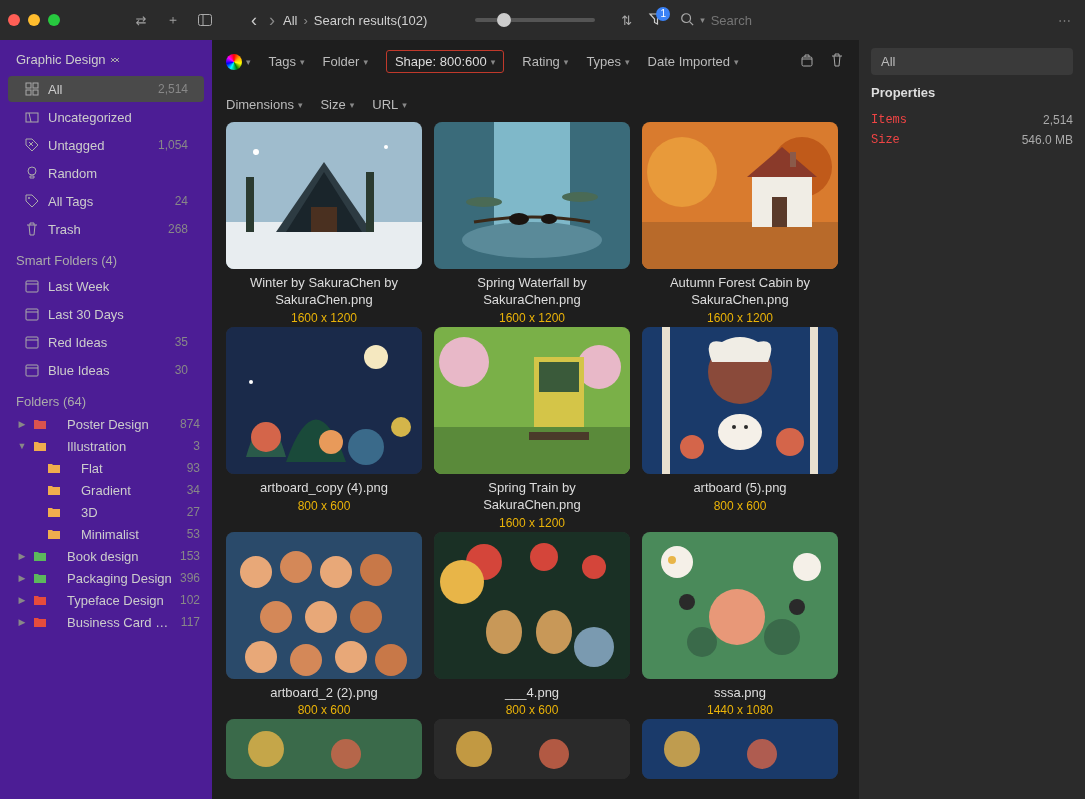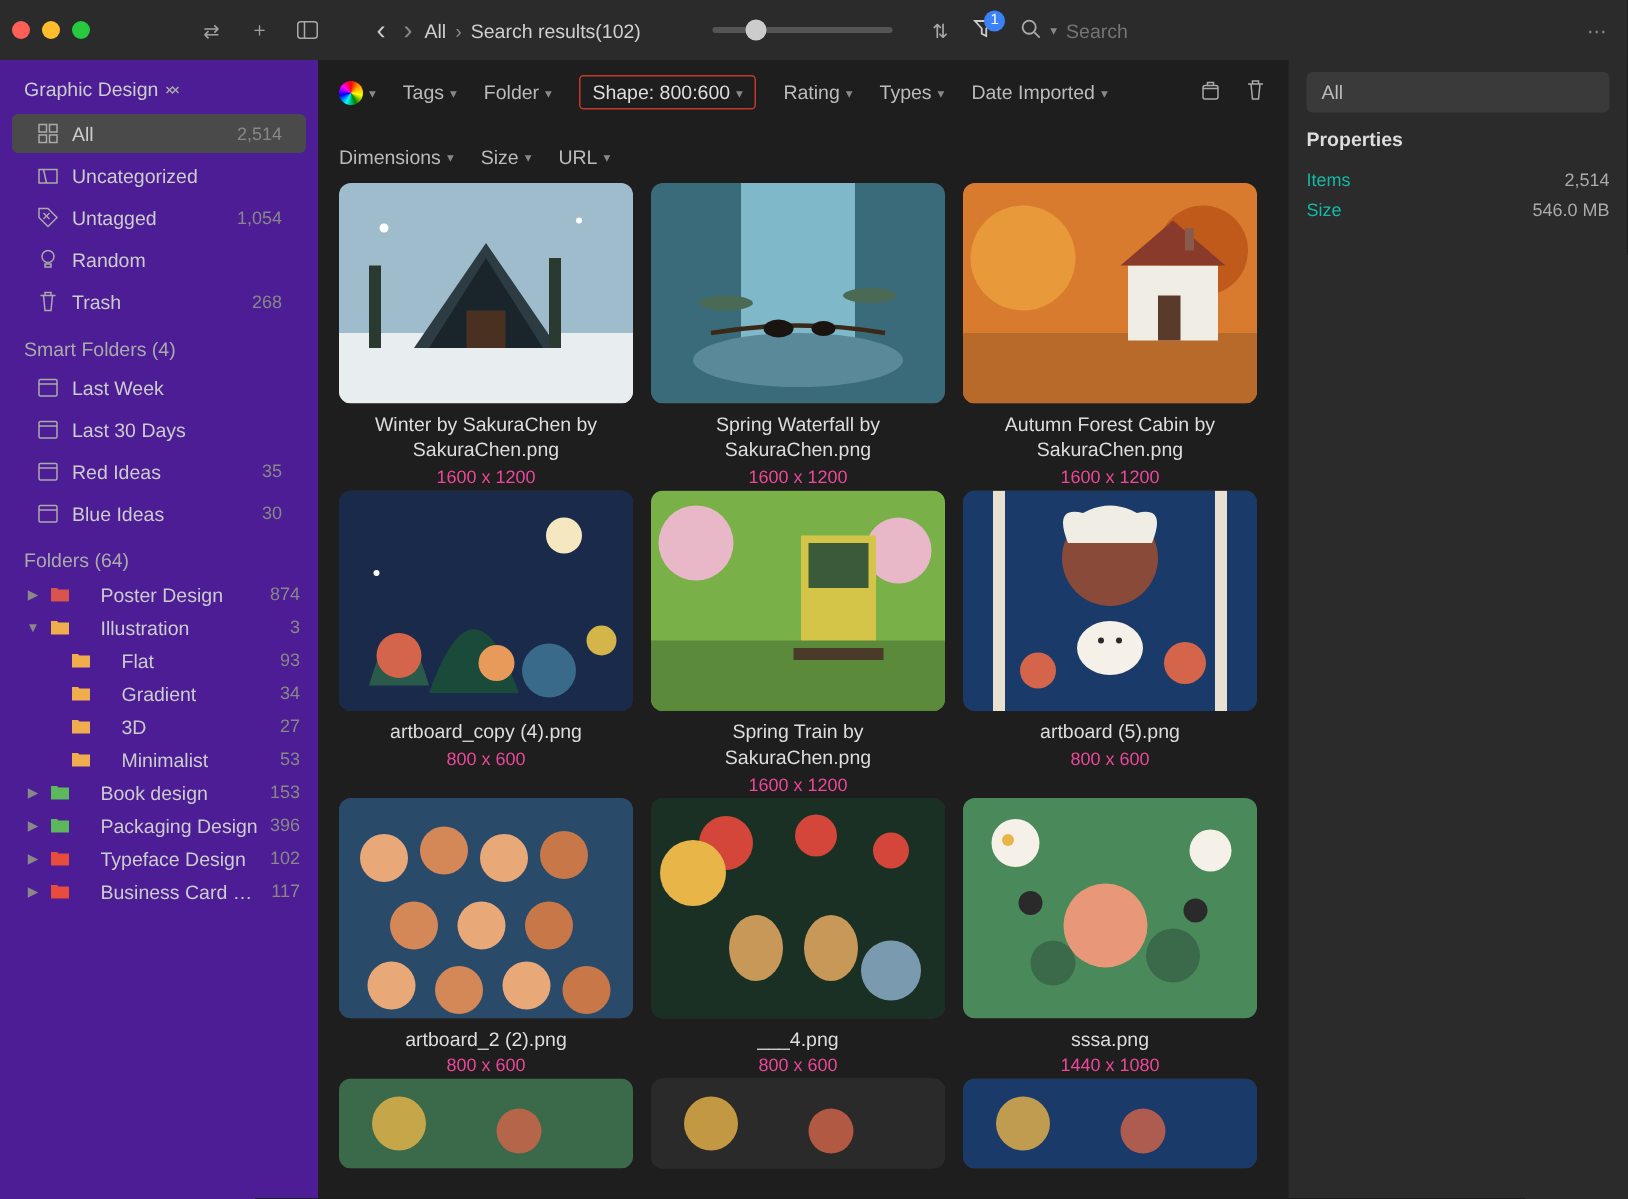--- a/index.html
+++ b/index.html
@@ -60,29 +60,29 @@
 .filt-pill .dd { font-size:9px; color:#888;}
 .filt-pill.active { border:1px solid #c0392b; padding:3px 8px; border-radius:3px; color:#ddd;}
 .color-circle { width:16px; height:16px; border-radius:50%; background:conic-gradient(red,orange,yellow,green,cyan,blue,magenta,red);}
 .tool-ico { margin-left:auto; display:flex; gap:14px; color:#888;}
 .tool-ico span { cursor:pointer;}
 
 .grid { flex:1; overflow:auto; padding: 0 14px 14px; display:grid; grid-template-columns:repeat(3, 196px); gap:2px 12px; align-content:start;}
 .card { display:flex; flex-direction:column; align-items:center;}
 .thumb { width:196px; height:147px; border-radius:8px; background:#333; overflow:hidden;}
 .tname { color:#ddd; text-align:center; margin-top:6px; line-height:1.3; max-width:186px;}
-.tdim { color:#ec4899; font-size:12px; margin-top:2px;}
+.tdim { color:#eab308; font-size:12px; margin-top:2px;}
 .thumb.trim { height:60px;}
 
 
 .props { width:226px; background:#2b2b2b; padding:8px 12px;}
 .props-head { background:#3a3a3a; padding:6px 10px; border-radius:4px; color:#bbb; margin-bottom:10px;}
 .props-title { color:#ddd; font-weight:600; margin:6px 0 10px;}
 .props-row { display:flex; justify-content:space-between; padding:3px 0; color:#aaa; font-family:ui-monospace,monospace; font-size:12px;}
-.props-row .k { color:#14b8a6;}
+.props-row .k { color:#ef4444;font-family:Liberation Mono, monospace;}
 
 
 .art { width:100%; height:100%;}
 </style>
 </head>
 <body>
 
 <div class="app">
   <div class="titlebar">
     <div class="traffic">
@@ -179,20 +179,30 @@
                 <circle cx="8" cy="6" r="4" fill="none" stroke="#aaa"></circle>
                 <path d="M6 11h4v2H6z" fill="none" stroke="#aaa"></path>
               </svg>
             </span>
             <span class="lbl">Random</span>
             <span class="cnt"></span>
           </div>
           <div class="side-item">
             <span class="ico">
               <svg width="16" height="16" viewBox="0 0 16 16">
+                <path d="M2 2h6l6 6-6 6-6-6z" fill="none" stroke="#aaa"></path>
+                <circle cx="5" cy="5" r="1" fill="#aaa"></circle>
+              </svg>
+            </span>
+            <span class="lbl">All Tags</span>
+            <span class="cnt">24</span>
+          </div>
+          <div class="side-item">
+            <span class="ico">
+              <svg width="16" height="16" viewBox="0 0 16 16">
                 <path d="M3 4h10M6 4V2h4v2M5 4l1 10h4l1-10" fill="none" stroke="#aaa"></path>
               </svg>
             </span>
             <span class="lbl">Trash</span>
             <span class="cnt">268</span>
           </div>
         </div>
       <div class="side-section">Smart Folders (4)</div>
       <div class="side-list" id="smart-list">
           <div class="side-item">

